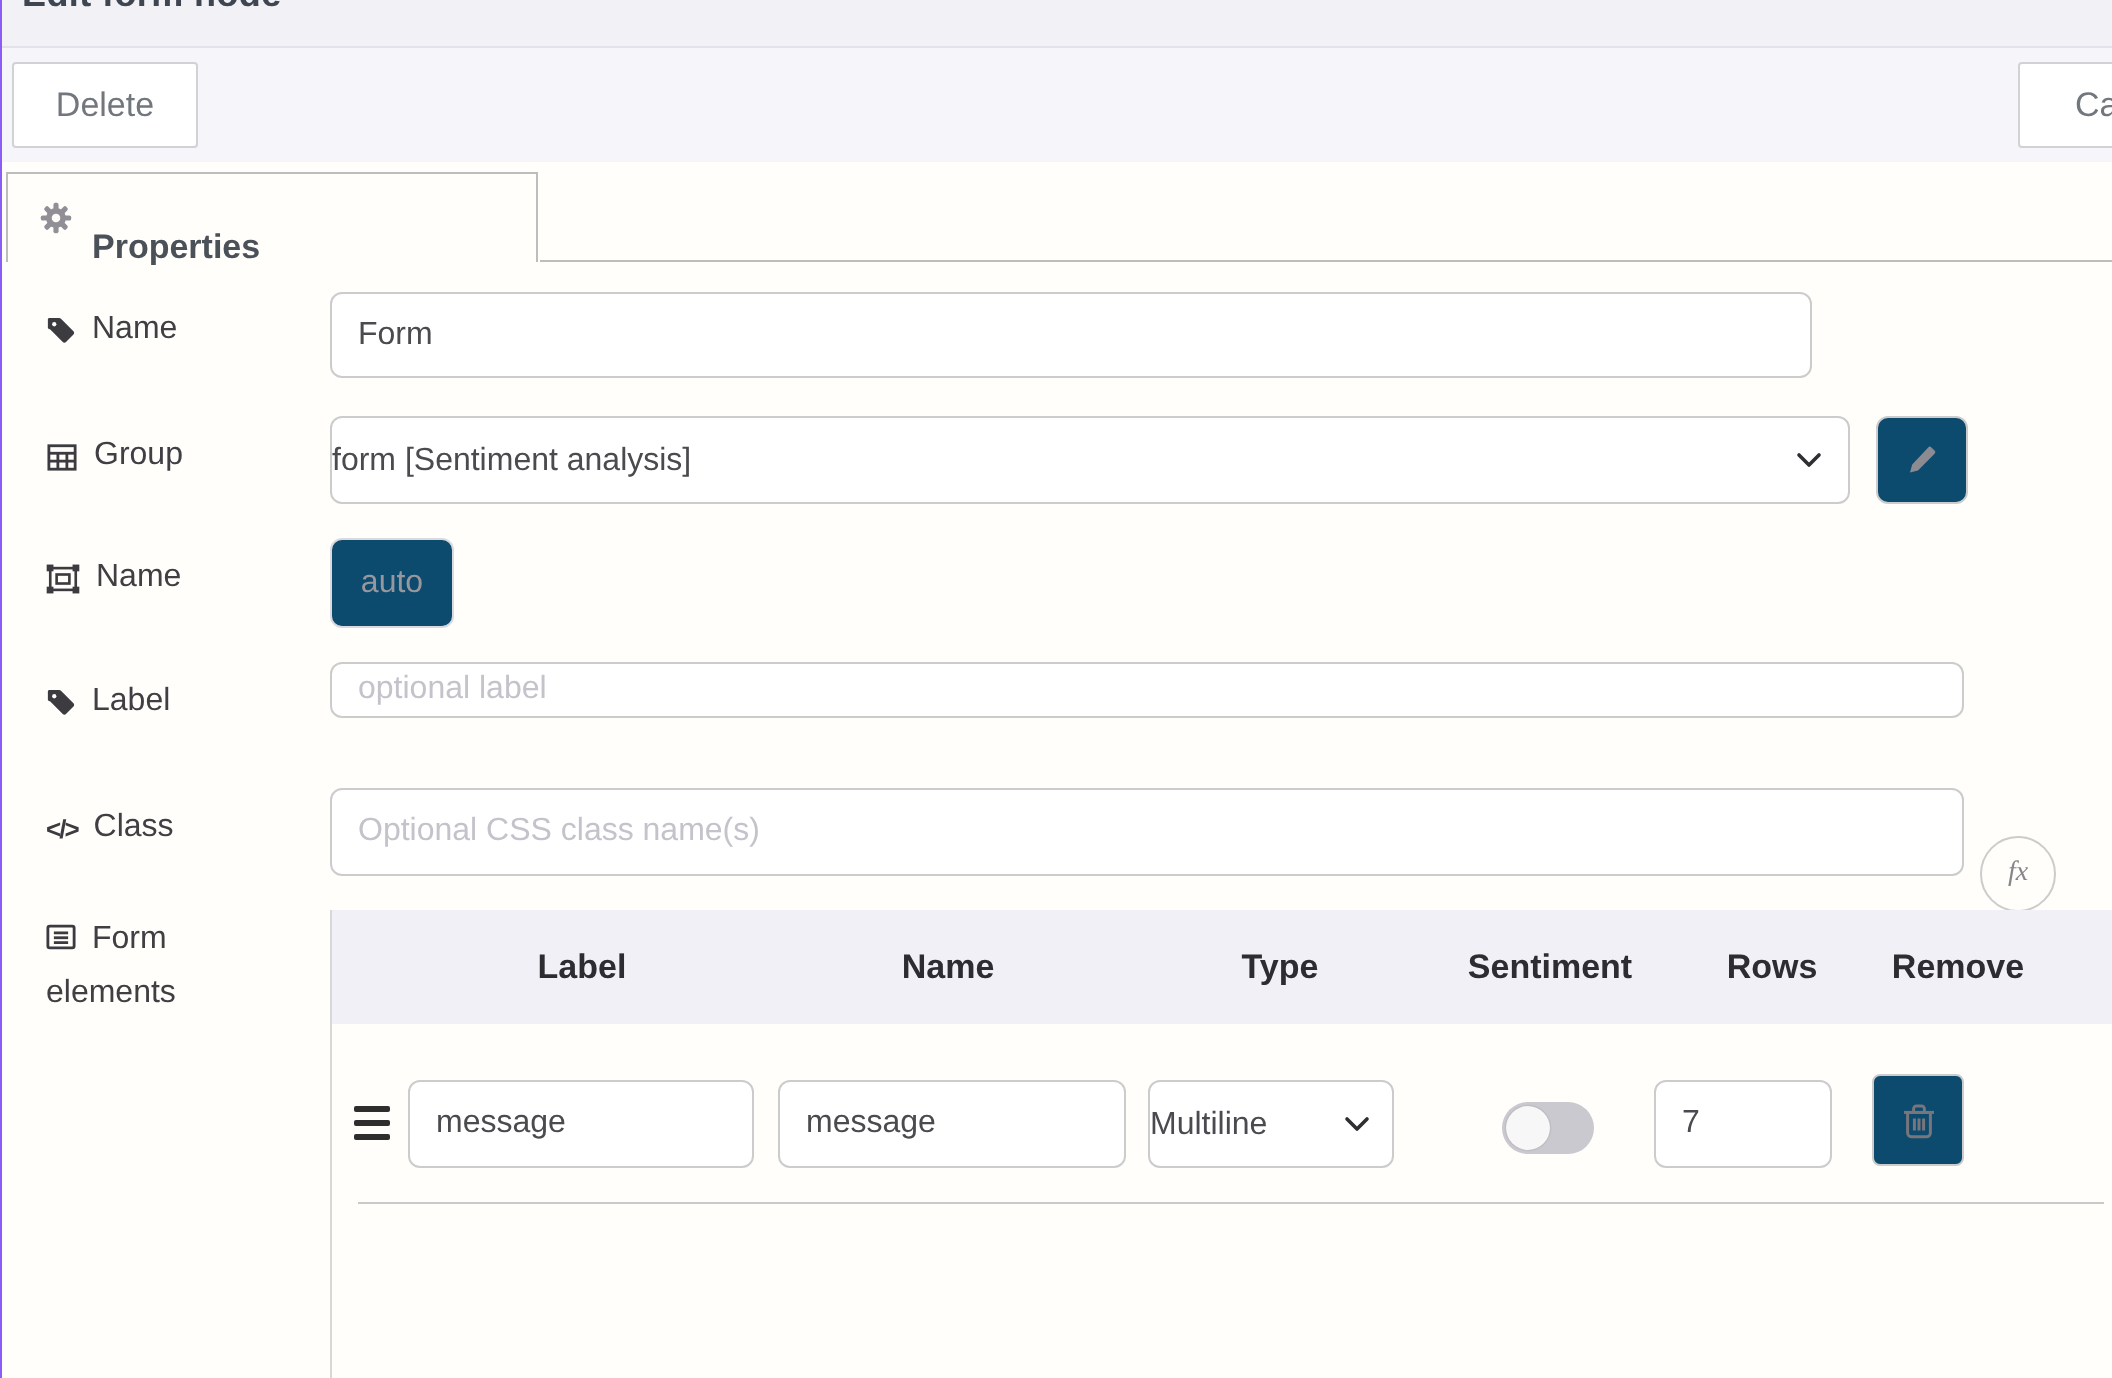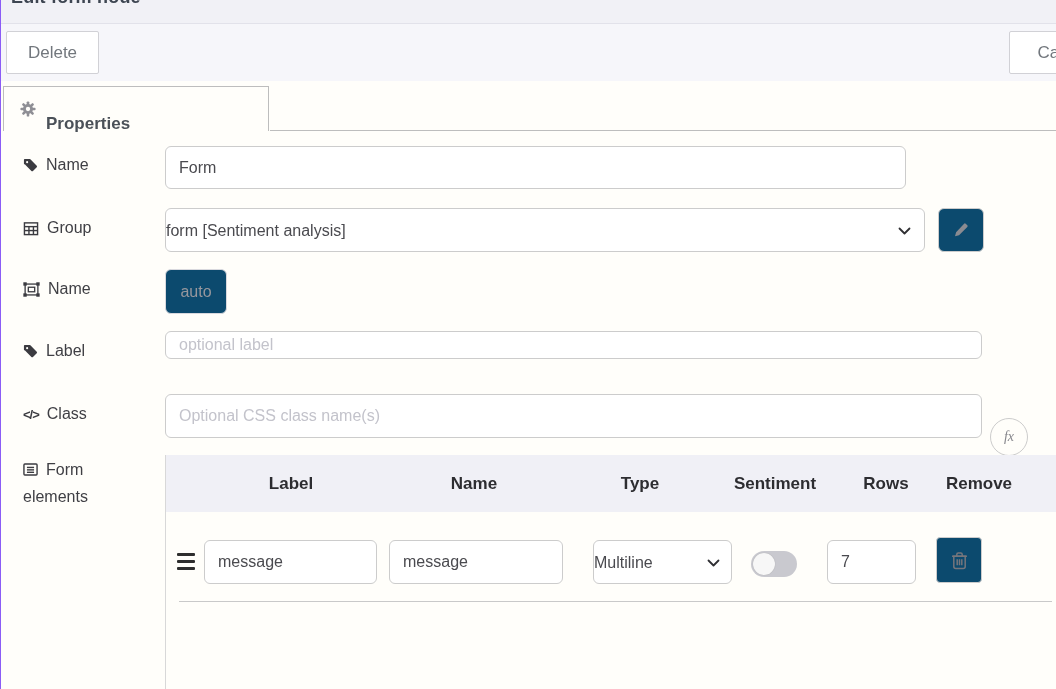--- a/index.html
+++ b/index.html
@@ -198,21 +198,21 @@
     <div class="row-divider"></div>
   </div>
 
   <div class="drag" title="">
     <span></span>
       <span></span>
       <span></span>
   </div>
   <input class="tinput" style="left: 203px; top: 540px; width: 173px; height: 44px;" value="message">
   <input class="tinput" style="left: 388px; top: 540px; width: 174px; height: 44px;" value="message">
-  <div class="select-wrap" style="left:573px; top:540px; width:139px; height:44px;margin-left:19px;">
+  <div class="select-wrap" style="left:573px; top:540px; width:123px; height:44px;">
     <select>
       <option>Multiline</option>
     </select>
     <span class="chev" style="right:12px;">
       <svg width="13" height="8" viewBox="0 0 13 8" fill="none" stroke="#2f2f33" stroke-width="1.8" stroke-linecap="round" stroke-linejoin="round">
           <path d="M1.5 1.5l5 5 5-5"></path>
         </svg>
     </span>
   </div>
   <div class="toggle">

